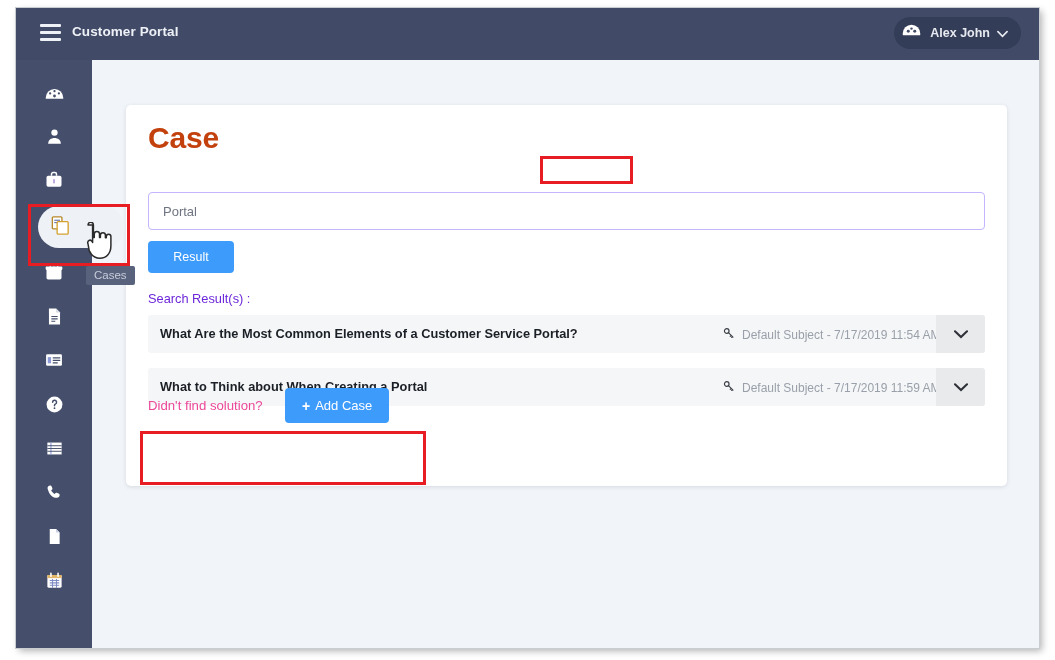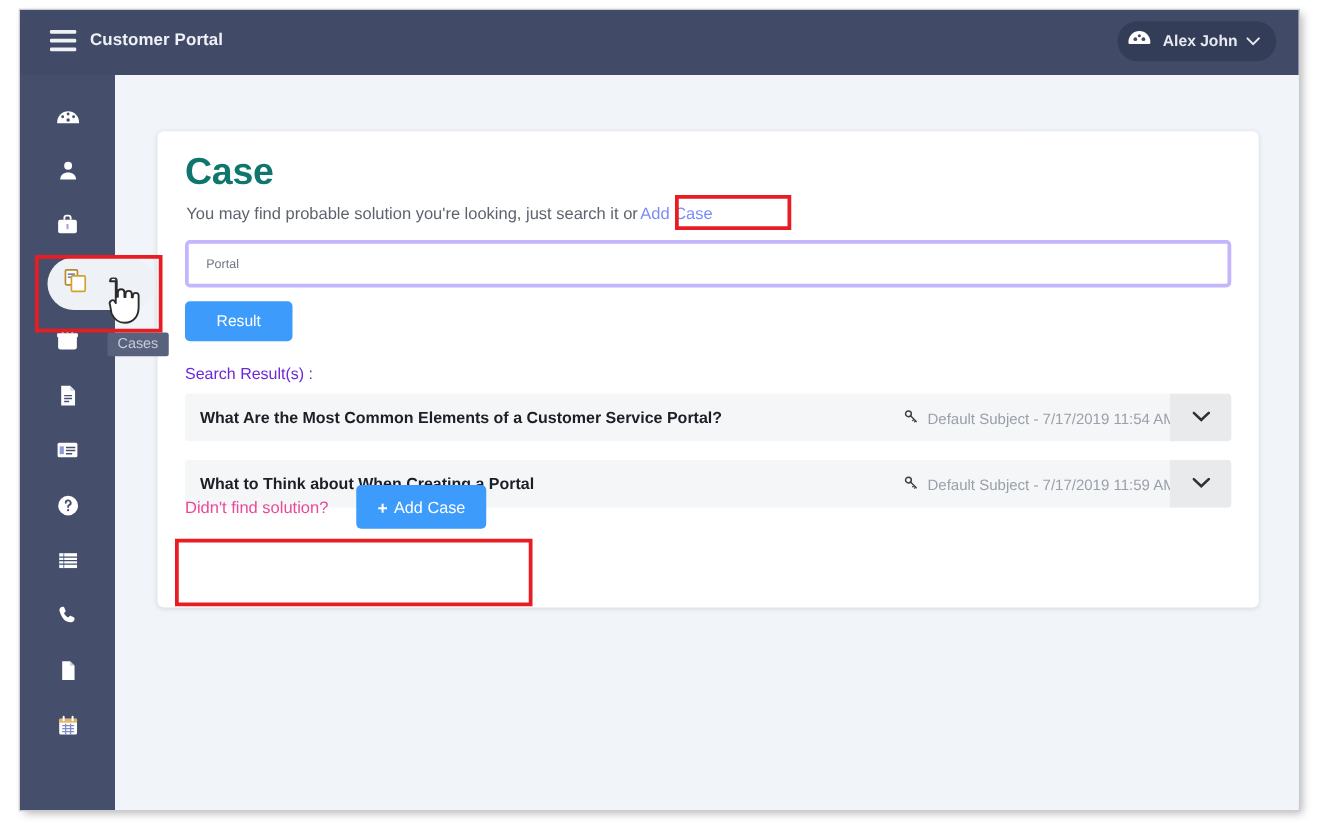--- a/index.html
+++ b/index.html
@@ -147,42 +147,42 @@
     width: 881px; height: 381px;
     background: #ffffff;
     border-radius: 5px;
     box-shadow: 0 1px 4px rgba(40,50,70,0.13);
   }
   #page-title {
     position: absolute;
     left: 22px; top: 16px;
     font-size: 30px;
     font-weight: bold;
-    color: #0f766e;
+    color: #c2410c;
     letter-spacing: -.2px;
   }
   #subtitle {
     position: absolute;
     left: 23px; top: 58px;
     font-size: 13.2px;
     color: #5d636e;
     white-space: nowrap;
   }
   #subtitle .addlink {
     color: #7b8bf7;
     cursor: pointer;
     margin-left: 2px;
   }
   #search-input {
     position: absolute;
     left: 22px; top: 87px;
     width: 837px; height: 38px;
-    border: 3px solid #c4b5fd;
+    border: 1px solid #c4b5fd;
     border-radius: 4px;
-    font-size: 10px;
+    font-size: 13px;
     color: #6f7580;
     padding: 0 14px;
     font-family: "Liberation Sans", sans-serif;
     background: #fff;
     outline: none;
   }
   #search-btn {
     position: absolute;
     left: 22px; top: 136px;
     width: 86px; height: 32px;
@@ -434,23 +434,20 @@
     </svg>
   </div>
 
   <div id="cases-tooltip">Cases</div>
 
   <div id="content-area">
     <div id="card">
 
       <div id="page-title">Case</div>
 
-      <div id="subtitle">
-        <span>You may find probable solution you're looking, just search it or</span><span class="addlink">Add Case</span>
-      </div>
 
       <input id="search-input" type="text" value="Portal" style="">
 
       <button id="search-btn">Result</button>
 
       <div id="results-label">Search Result(s) :</div>
 
       <div class="result-row" style="top:210px">
         <div class="result-title">What Are the Most Common Elements of a Customer Service Portal?</div>
         <div class="result-meta">

